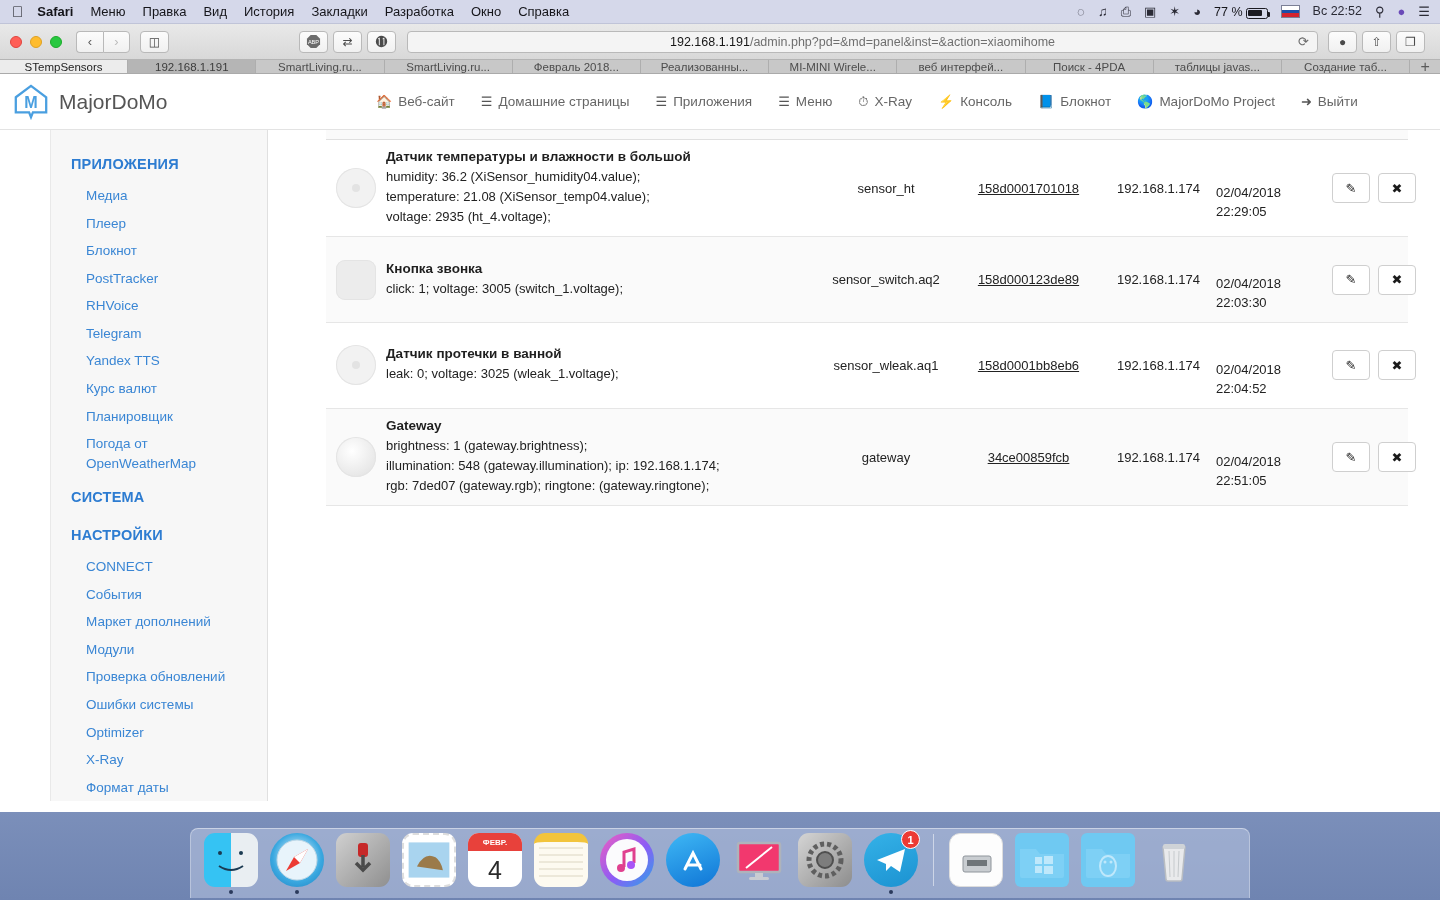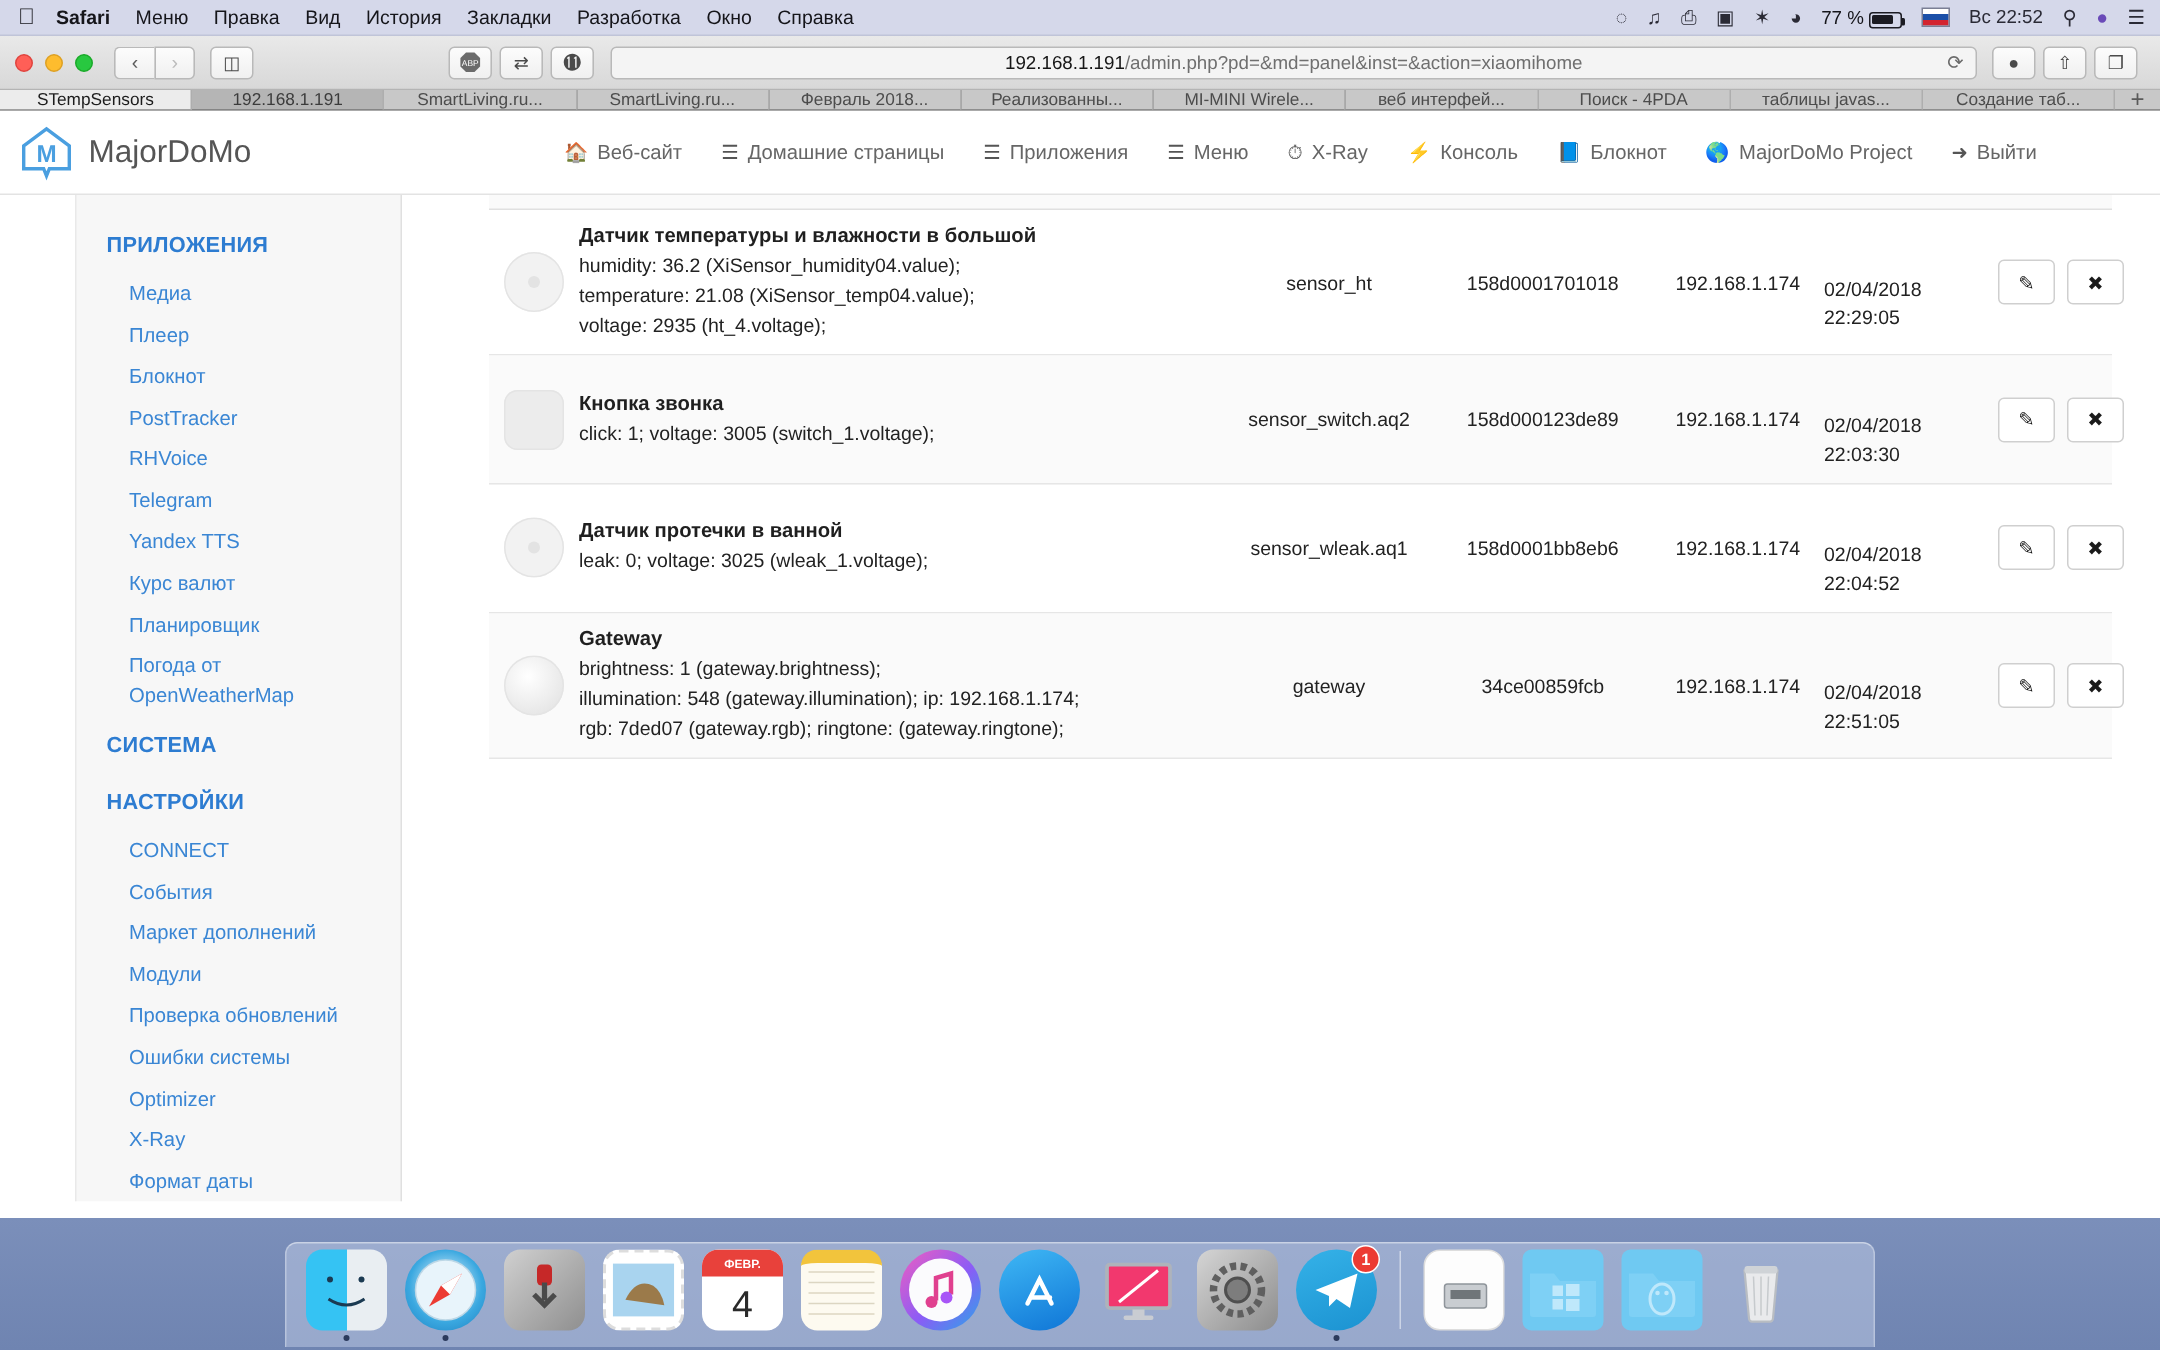--- a/index.html
+++ b/index.html
@@ -72,21 +72,21 @@
     flex: 1; height: 22px; margin: 0 6px;
     background: #f4f4f4; border: 1px solid #b9b9b9; border-radius: 4px;
     display: flex; align-items: center; justify-content: center;
     position: relative; font-size: 12.5px; color: #6f6f6f;
   }
   .urlbar .host { color: #171717; }
   .urlbar .reload { position: absolute; right: 8px; font-size: 13px; color: #6a6a6a; }
   .right-tbtns { display: flex; margin-left: 4px; }
 
   
-  .tabbar { height: 14px; display: flex; background: #000000; border-bottom: 1px solid #aaaaaa; }
+  .tabbar { height: 14px; display: flex; background: #7dd3fc; border-bottom: 1px solid #aaaaaa; }
   .tab {
     flex: 1 1 0; min-width: 0;
     display: flex; align-items: center; justify-content: center;
     font-size: 11.5px; color: #4c4c4c;
     border-right: 1px solid #aeaeae;
     background: #c8c8c8;
     padding: 0 6px; white-space: nowrap; overflow: hidden; text-overflow: ellipsis;
   }
   .tab.active { background: #ececec; color: #1d1d1d; }
   .tab.current { background: #b5b5b5; color: #3b3b3b; }
@@ -134,21 +134,21 @@
   .drow.alt { background: #fafafa; }
   .c-icon { width: 60px; display: flex; justify-content: center; align-items: center; flex-shrink: 0; }
   .dev-img { width: 40px; height: 40px; border-radius: 50%; background: #f2f2f2; position: relative; box-shadow: inset 0 0 0 1px #e4e4e4; }
   .dev-img.sq { border-radius: 9px; background: #ececec; }
   .dev-img.gw { border-radius: 50%; background: radial-gradient(circle at 40% 35%, #ffffff, #dedede); }
   .dev-img .hole { position: absolute; left: 50%; top: 50%; transform: translate(-50%,-50%); width: 8px; height: 8px; border-radius: 50%; background: #e3e3e3; }
   .c-desc { width: 430px; padding-right: 10px; flex-shrink: 0; }
   .c-desc .title { font-size: 13.5px; font-weight: bold; color: #1f1f1f; margin-bottom: 3px; }
   .c-desc .ln { font-size: 13px; color: #222; line-height: 1.55; }
   .c-model { width: 140px; font-size: 13px; color: #222; text-align: center; flex-shrink: 0; }
-  .c-sid { width: 145px; font-size: 13px; color: #222; text-align: center; flex-shrink: 0; }
+  .c-sid { width: 145px; font-size: 13px; color: #222; text-align: center; flex-shrink: 0; text-decoration: underline; }
   .c-ip { width: 115px; font-size: 13px; color: #222; text-align: center; flex-shrink: 0; }
   .c-date { width: 100px; font-size: 13px; color: #222; text-align: left; flex-shrink: 0; line-height: 1.45; margin-top: 29px; }
   .c-act { flex: 1; display: flex; gap: 8px; justify-content: flex-start; padding-left: 16px; }
   .abtn {
     width: 38px; height: 30px; border: 1px solid #cfcfcf; border-radius: 4px;
     background: #fff; display: flex; align-items: center; justify-content: center;
     font-size: 13px; color: #1a1a1a;
   }
 
   

